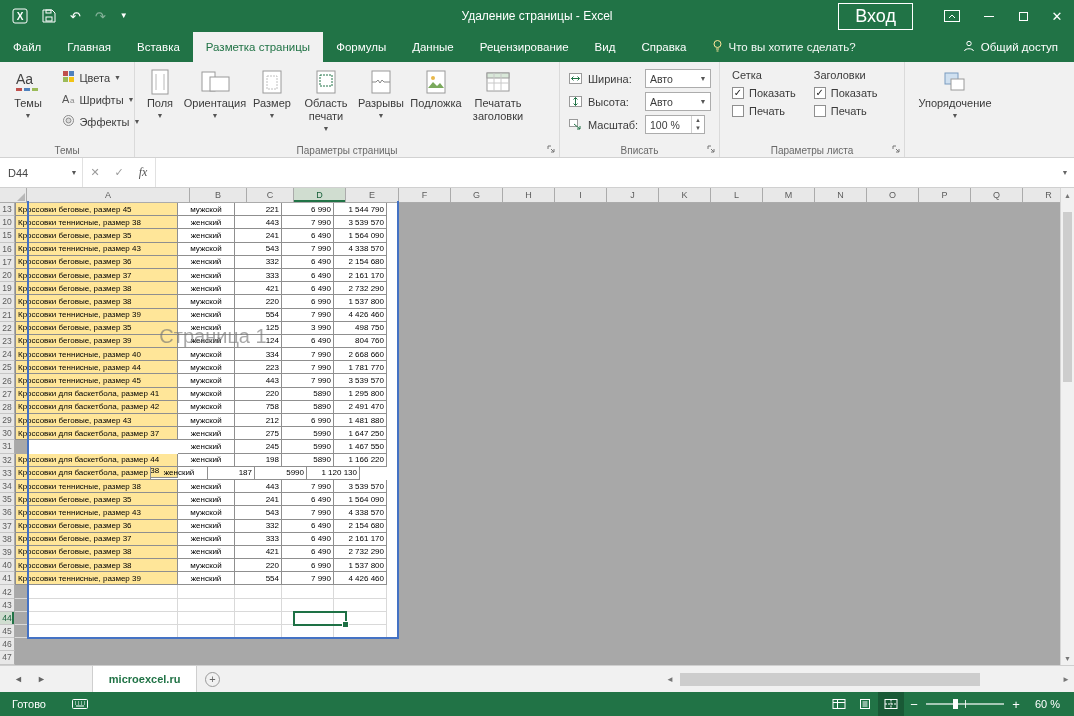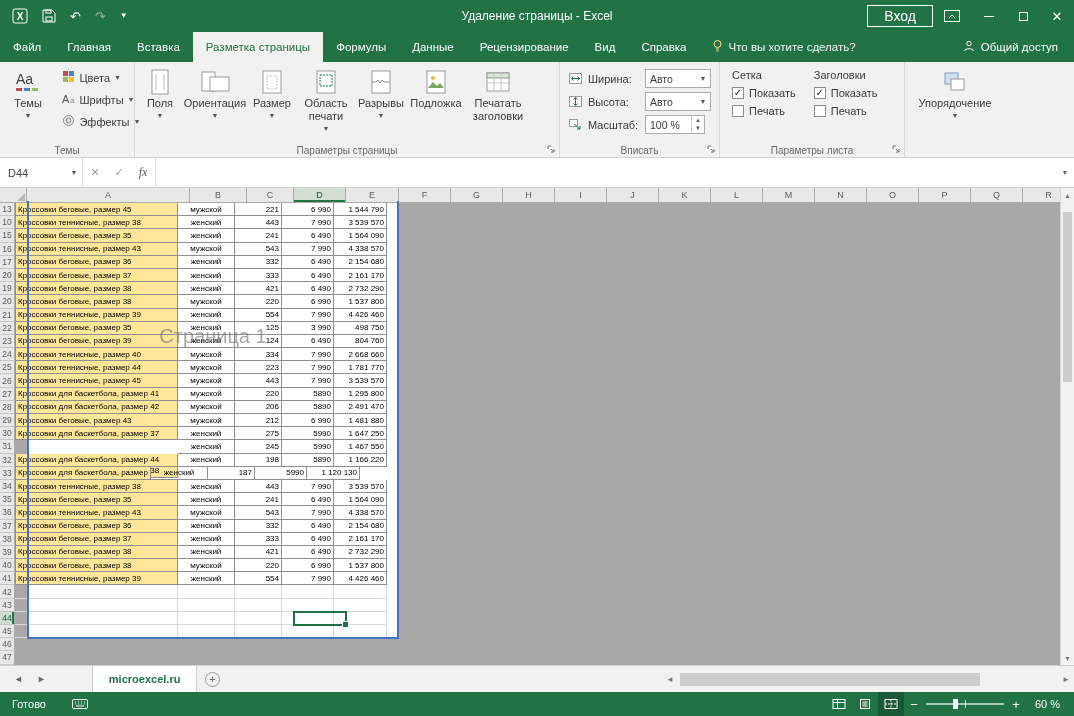--- a/index.html
+++ b/index.html
@@ -7,21 +7,21 @@
   body { font-family:"Liberation Sans", sans-serif; background:#f1f1f1; }
   #app { position:relative; width:1074px; height:716px; overflow:hidden; background:#f1f1f1; font-family:"Liberation Sans", sans-serif; }
 
   
   .titlebar { position:absolute; top:0; left:0; right:0; height:32px; background:#217346; display:flex; align-items:center; color:#fff; }
   .qat { display:flex; align-items:center; gap:14px; padding-left:12px; z-index:2; }
   .qbtn { font-size:13px; color:#fff; display:flex; align-items:center; line-height:1; }
   .qbtn.dim { opacity:.45; }
   .ttl { position:absolute; left:0; right:0; top:0; height:32px; display:flex; align-items:center; justify-content:center; font-size:12px; z-index:1; }
   .tright { margin-left:auto; display:flex; align-items:center; z-index:2; }
-  .signin { border:1px solid #fff; font-size:14px; padding:2px 16px; margin-right:11px; }
+  .signin { border:1px solid #fff; font-size:18px; padding:2px 16px; margin-right:31px; }
   .ribopt { margin-right:12px; display:flex; }
   .winbtn { width:34px; height:28px; display:flex; align-items:center; justify-content:center; }
   .min-glyph { width:10px; height:1px; background:#fff; }
   .max-glyph { width:9px; height:9px; border:1px solid #fff; }
   .close-glyph { font-size:13px; line-height:1; }
 
   
   .tabrow { position:absolute; top:32px; left:0; right:0; height:30px; background:#217346; display:flex; align-items:stretch; color:#fff; font-size:11.5px; }
   .rtab { display:flex; align-items:center; padding:0 13px; white-space:nowrap; }
   .rtab.active { background:#f1f1f1; color:#217346; }
@@ -587,21 +587,21 @@
             <div class="cell data ca" style="width: 163px;">Кроссовки для баскетбола, размер 41</div>
             <div class="cell data cb ctr" style="width: 57px;">мужской</div>
             <div class="cell data cc num" style="width: 47px;">220</div>
             <div class="cell data cd num" style="width: 52px;">5890</div>
             <div class="cell data ce num" style="width: 53px;">1 295 800</div>
           </div>
           <div class="grow">
             <div class="rhdr">28</div>
             <div class="cell data ca" style="width: 163px;">Кроссовки для баскетбола, размер 42</div>
             <div class="cell data cb ctr" style="width: 57px;">мужской</div>
-            <div class="cell data cc num" style="width: 47px;">206</div>
+            <div class="cell data cc num" style="width: 47px;">758</div>
             <div class="cell data cd num" style="width: 52px;">5890</div>
             <div class="cell data ce num" style="width: 53px;">2 491 470</div>
           </div>
           <div class="grow">
             <div class="rhdr">29</div>
             <div class="cell data ca" style="width: 163px;">Кроссовки беговые, размер 43</div>
             <div class="cell data cb ctr" style="width: 57px;">мужской</div>
             <div class="cell data cc num" style="width: 47px;">212</div>
             <div class="cell data cd num" style="width: 52px;">6 990</div>
             <div class="cell data ce num" style="width: 53px;">1 481 880</div>

